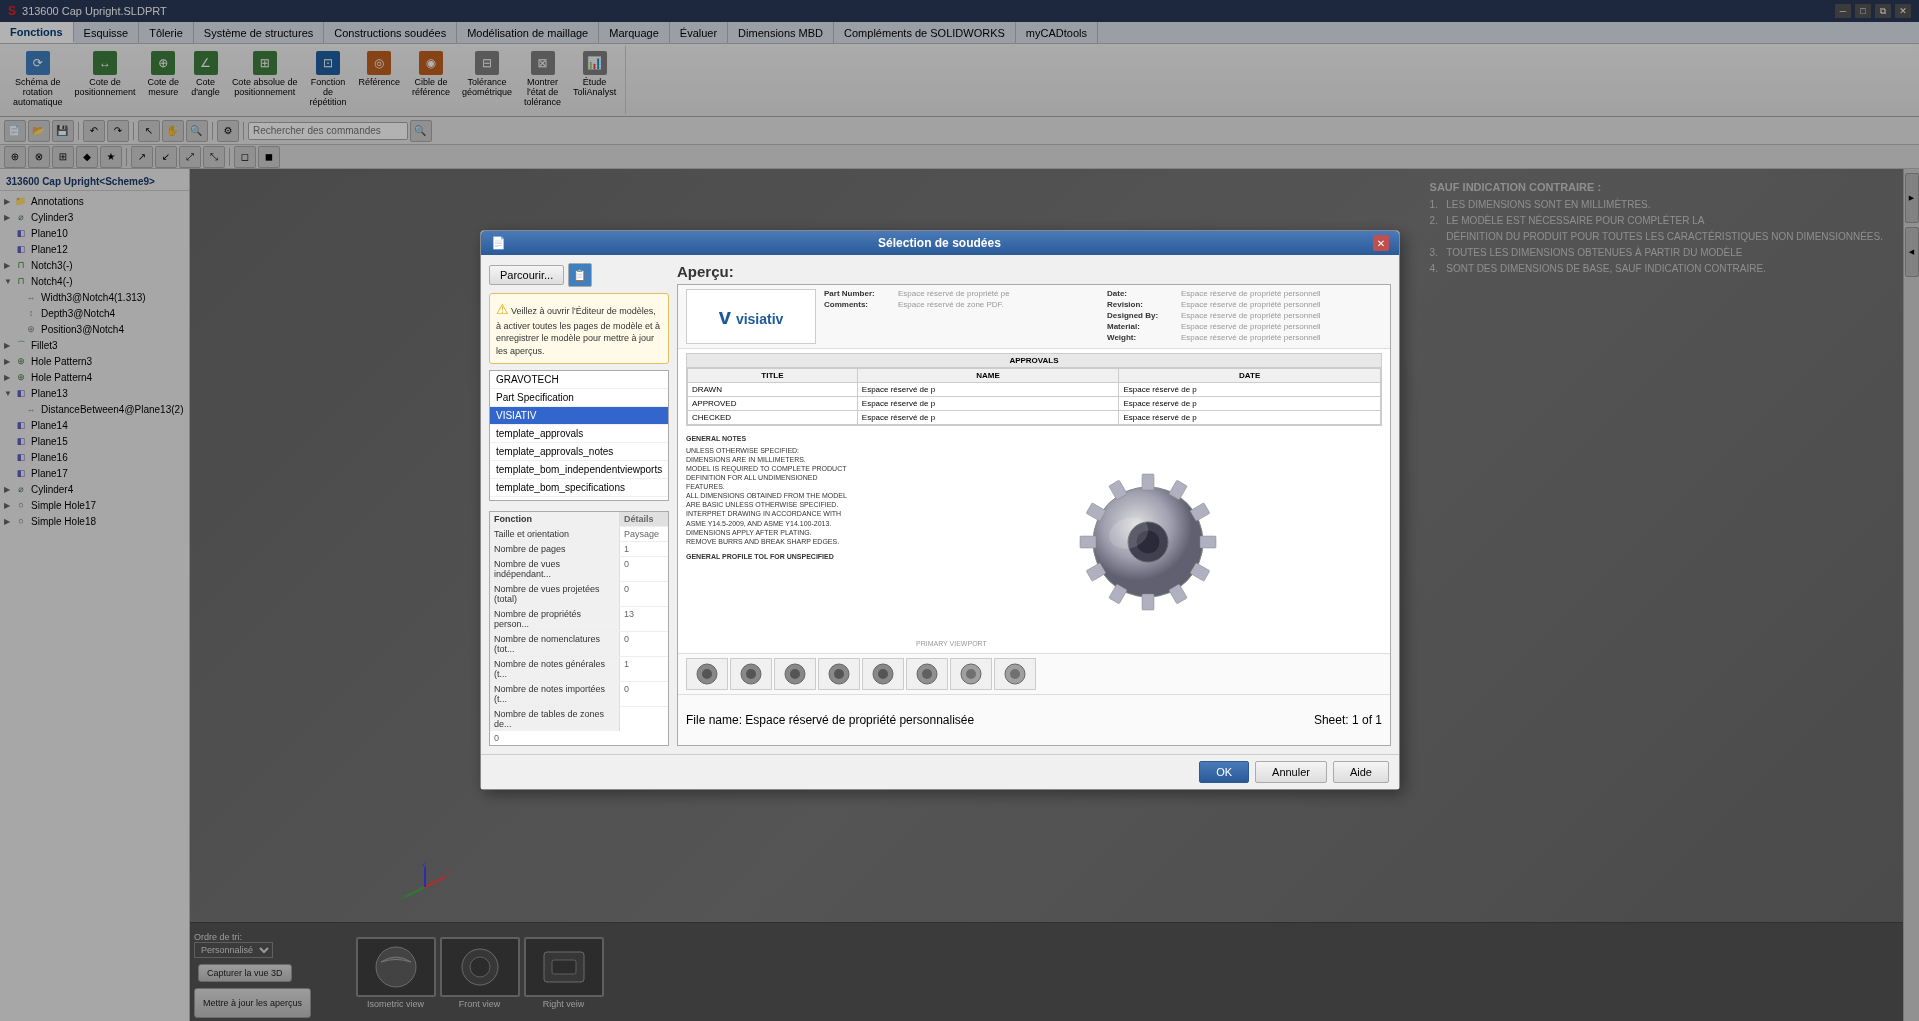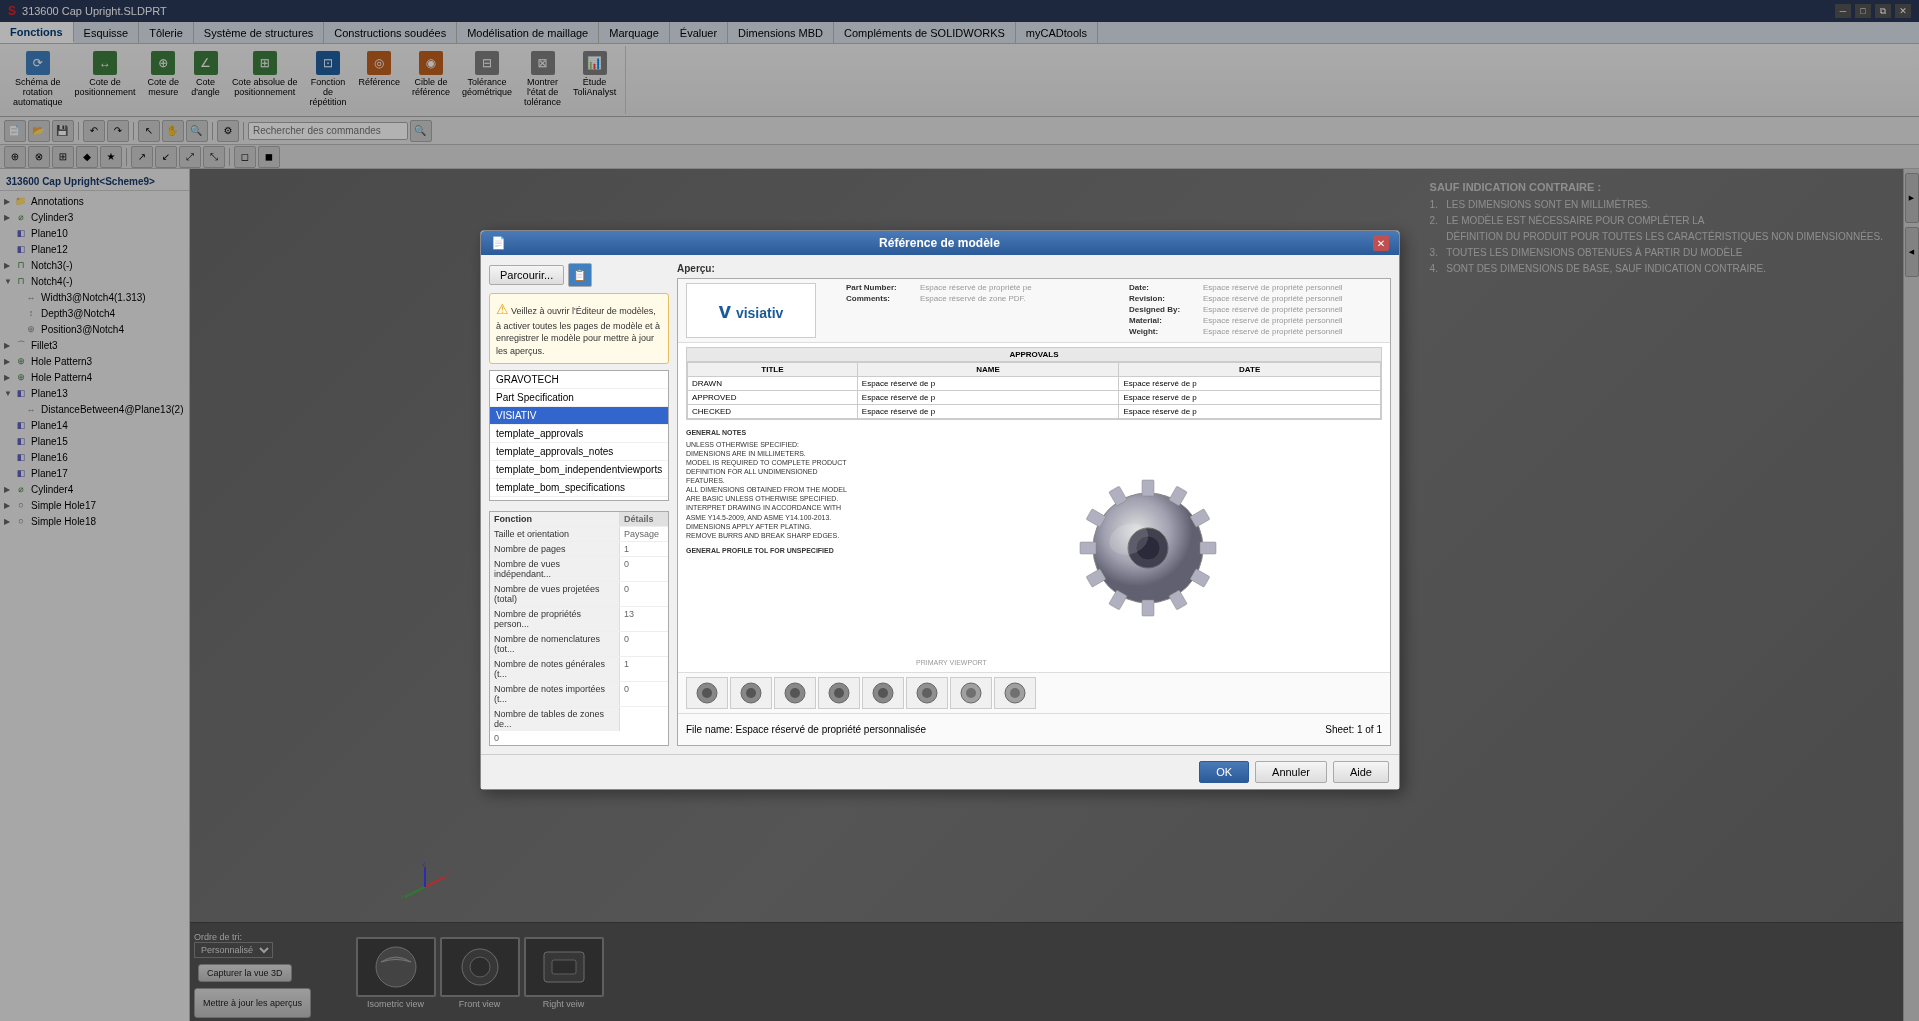--- a/index.html
+++ b/index.html
@@ -368,21 +368,21 @@
       color: #666;
     }
 
     .modal-right {
       flex: 1;
       display: flex;
       flex-direction: column;
       gap: 4px;
     }
     .preview-label {
-      font-size: 10px;
+      font-size: 15px;
       font-weight: bold;
       color: #333;
     }
     .preview-area {
       flex: 1;
       border: 1px solid #aaa;
       background: #fff;
       overflow: hidden;
     }
     .preview-content {
@@ -409,21 +409,20 @@
     }
     .visiativ-logo {
       font-size: 18px;
       font-weight: bold;
       color: #1a5a9a;
     }
     .preview-meta {
       flex: 1;
       font-size: 8px;
       color: #333;
-      margin-left: 22px;
     }
     .meta-row { display: flex; gap: 4px; margin-bottom: 2px; }
     .meta-key { font-weight: bold; width: 70px; }
     .meta-val { color: #999; }
 
     .preview-approvals {
       border: 1px solid #ccc;
       margin: 4px 8px;
       font-size: 8px;
     }
@@ -483,22 +482,22 @@
     .prev-thumb {
       width: 42px; height: 32px;
       border: 1px solid #ccc;
       background: #f0f0f0;
       display: flex;
       align-items: center;
       justify-content: center;
     }
     .preview-footer {
       border-top: 1px solid #ddd;
-      padding: 10px 8px;
-      font-size: 10px;
+      padding: 18px 8px;
+      font-size: 12px;
       display: flex;
       justify-content: space-between;
       background: #fafafa;
     }
 
     .modal-buttons {
       display: flex;
       justify-content: flex-end;
       gap: 6px;
       padding: 6px 10px;
@@ -877,21 +876,21 @@
   <div class="right-panel">
     <div class="right-panel-btn">▶</div>
     <div class="right-panel-btn">◀</div>
   </div>
 </div>
 
 <div class="modal-overlay">
   <div class="modal">
     <div class="modal-title-bar">
       <span>📄</span>
-      <span>Référence de modèle</span>
+      <span>Sélection de soudées</span>
       <button class="modal-close">✕</button>
     </div>
     <div class="modal-body">
 
       <div class="modal-left">
         <div class="modal-browse-row">
           <button class="browse-btn">Parcourir...</button>
           <div class="browse-icon">📋</div>
         </div>
         <div class="warning-box">

